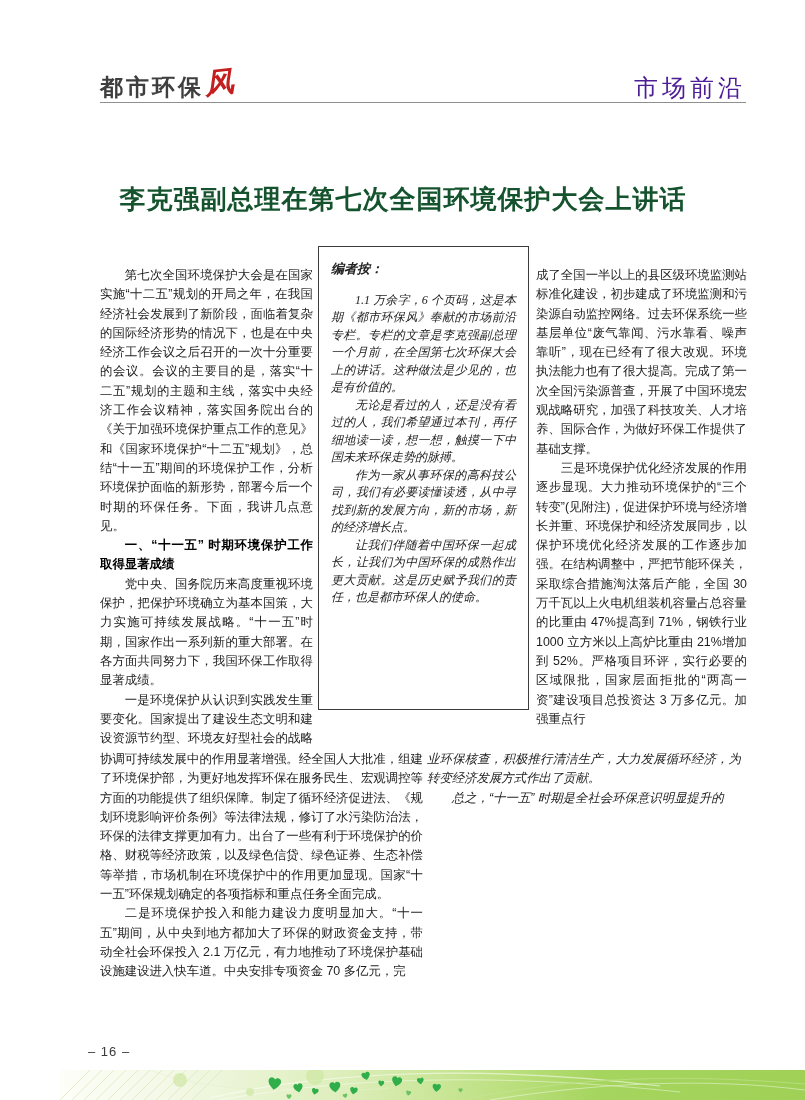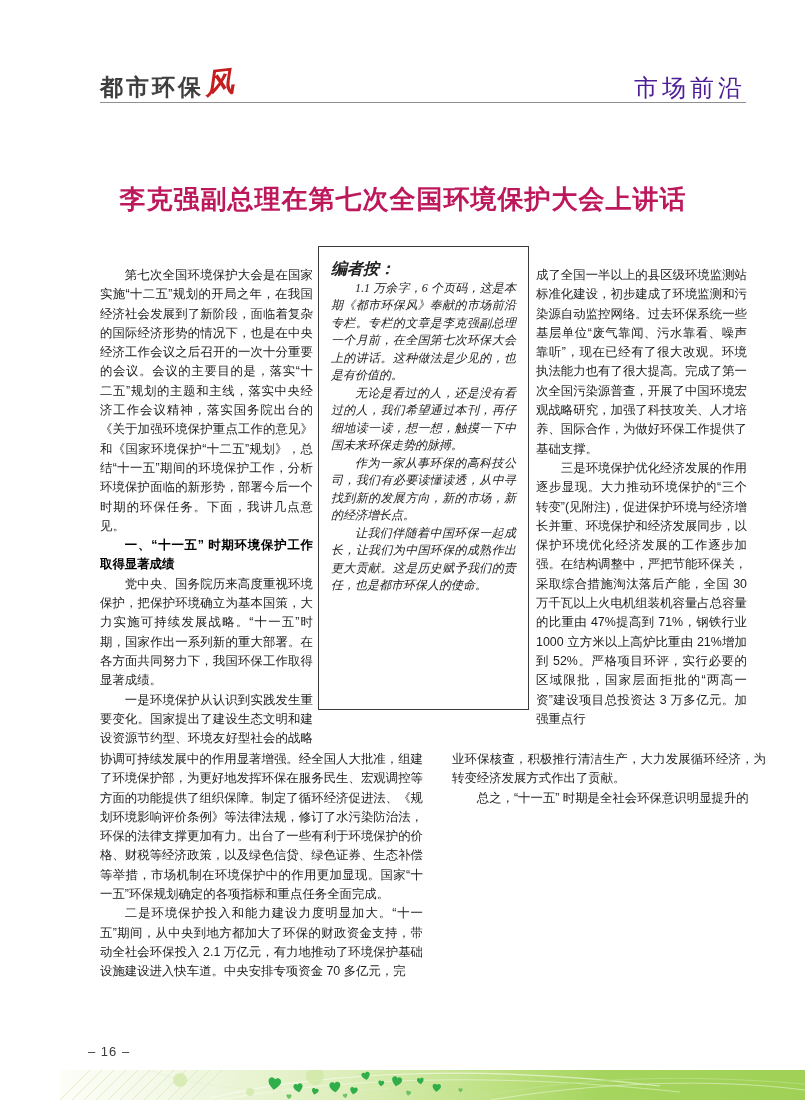--- a/index.html
+++ b/index.html
@@ -14,37 +14,37 @@
           color:#3e3e3e; letter-spacing:3px; white-space:nowrap; }
   .logo-mark { color:#c41e1e; font-size:29px; font-weight:bold; font-style:italic;
                display:inline-block; transform:rotate(-6deg) translateY(-3px);
                font-family:"Liberation Serif", serif; margin-left:1px; }
   .section-label { position:absolute; right:59px; top:72px; font-size:24px;
                    color:#4c1d95; letter-spacing:4px; }
   .header-rule { position:absolute; left:100px; top:102px; width:646px; height:1px;
                  background:#8f8f8f; }
   
   .article-title { position:absolute; left:80px; top:182px; width:646px;
-                   text-align:center; font-size:26px; font-weight:bold; color:#be185d;
+                   text-align:center; font-size:26px; font-weight:bold; color:#14532d;
                    font-family:"Liberation Serif", serif; letter-spacing:1px; white-space:nowrap; }
   
   .bodytext { font-size:12.4px; line-height:19.3px; text-align:justify; color:#1c1c1c;margin-top:19px; }
   .bodytext p { text-indent:2em; margin:0; }
   .bodytext p.cont { text-indent:0; }
   .col1 { position:absolute; left:100px; top:247px; width:213px; height:482px; overflow:hidden; }
   .col3 { position:absolute; left:536px; top:247px; width:211px; height:482px; overflow:hidden; }
   .col-heading { font-weight:bold; text-indent:2em; margin-top:9px; color:#000; }
   .bottom-left  { position:absolute; left:100px; top:731px; width:323px; height:268px; overflow:hidden; }
-  .bottom-right { position:absolute; left:452px; top:731px; width:314px; height:268px; overflow:hidden; }
+  .bottom-right { position:absolute; left:427px; top:731px; width:314px; height:268px; overflow:hidden;font-style:italic; }
   
   .note-box { position:absolute; left:318px; top:246px; width:211px; height:464px;
               border:1px solid #3c3c3c; padding:13px 12px; overflow:hidden;
               font-size:12px; line-height:17.5px; font-style:italic;
               font-family:"Liberation Serif", serif; color:#222; text-align:justify; }
-  .note-label { font-weight:bold; font-size:16px; margin-bottom:2px; }
+  .note-label { font-weight:bold; font-size:13px; margin-bottom:14px; }
   .note-box p { text-indent:2em; margin:0; }
   
   .page-number { position:absolute; left:88px; top:1044px; font-size:13px; color:#3a3a3a;
                  letter-spacing:1px; }
   .footer-band { position:absolute; left:60px; top:1070px; width:745px; height:30px; }
 </style>
 </head>
 <body>
 
 <div class="page">

